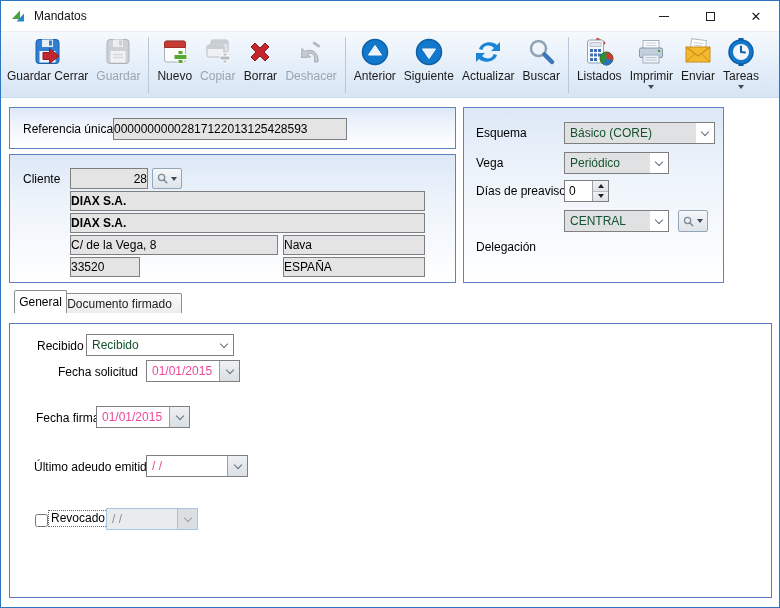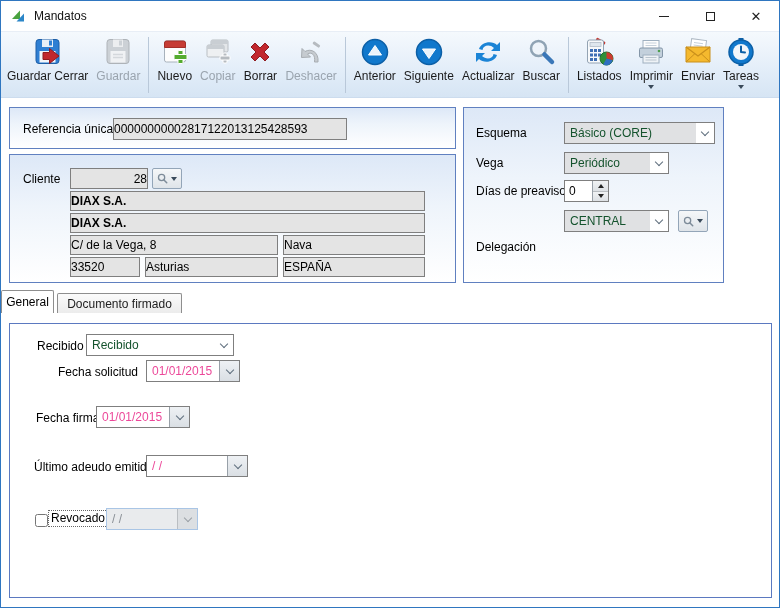--- a/index.html
+++ b/index.html
@@ -69,21 +69,21 @@
   .spinner{position:absolute;border:1px solid #7f7f7f;background:#fff;display:flex;}
   .spinner .stext{flex:1;font-size:12px;display:flex;align-items:center;padding:0 4px;}
   .spincol{width:16px;display:flex;flex-direction:column;border-left:1px solid #98a0a8;}
   .spinbtn{flex:1;background:linear-gradient(#f0f2f4,#dde1e5);display:flex;align-items:center;justify-content:center;}
   .spinbtn + .spinbtn{border-top:1px solid #b8bcc0;}
   .tri-up{width:0;height:0;border-left:3px solid transparent;border-right:3px solid transparent;border-bottom:4px solid #222;}
   .tri-dn{width:0;height:0;border-left:3px solid transparent;border-right:3px solid transparent;border-top:4px solid #222;}
   
   .tab{position:absolute;font-size:12px;display:flex;align-items:center;justify-content:center;
     border:1px solid #8e8e8e;border-bottom:none;}
-  .tab.active{left:0;top:289px;width:53px;height:23px;background:#fff;z-index:2;border-radius:2px 2px 0 0;}
+  .tab.active{left:13px;top:289px;width:53px;height:23px;background:#fff;z-index:2;border-radius:2px 2px 0 0;}
   .tab.inactive{left:56px;top:292px;width:125px;height:20px;background:linear-gradient(#fbfbfb,#ececec);border-radius:2px 2px 0 0;color:#222;}
   
   .groupbox{position:absolute;left:8px;top:322px;width:763px;height:275px;border:1px solid #5b79c0;background:#fff;}
   
   .cb{position:absolute;width:13px;height:13px;border:1px solid #555;background:#fff;}
   .cb-label{position:absolute;font-size:12px;border:1px dotted #666;padding:0 2px;line-height:15px;}
 </style>
 </head>
 <body>
 
@@ -281,21 +281,20 @@
         <circle cx="5" cy="5" r="3.4" fill="none" stroke="#7d8b99" stroke-width="1.4"></circle>
         <line x1="7.6" y1="7.6" x2="10.6" y2="10.6" stroke="#7d8b99" stroke-width="1.6" stroke-linecap="round"></line>
       </svg>
       <span class="lk-caret"></span>
     </div>
     <div class="field bold" style="left:60px;top:36px;width:355px;height:20px;">DIAX S.A.</div>
     <div class="field bold" style="left:60px;top:58px;width:355px;height:20px;">DIAX S.A.</div>
     <div class="field" style="left:60px;top:80px;width:208px;height:20px;">C/ de la Vega, 8</div>
     <div class="field" style="left:273px;top:80px;width:142px;height:20px;">Nava</div>
     <div class="field" style="left:60px;top:102px;width:70px;height:20px;">33520</div>
-    <div class="field" style="left:135px;top:102px;width:133px;height:20px;">Asturias</div>
     <div class="field" style="left:273px;top:102px;width:142px;height:20px;">ESPAÑA</div>
   </div>
 
   <div class="panel panel-opt">
     <span class="lbl" style="left:12px;top:18px;">Esquema</span>
     <div class="combo" style="left:100px;top:14px;width:151px;height:22px;">
       <span class="ctext">Básico (CORE)</span>
       <span class="azone">
           <span class="chev"></span>
         </span>

